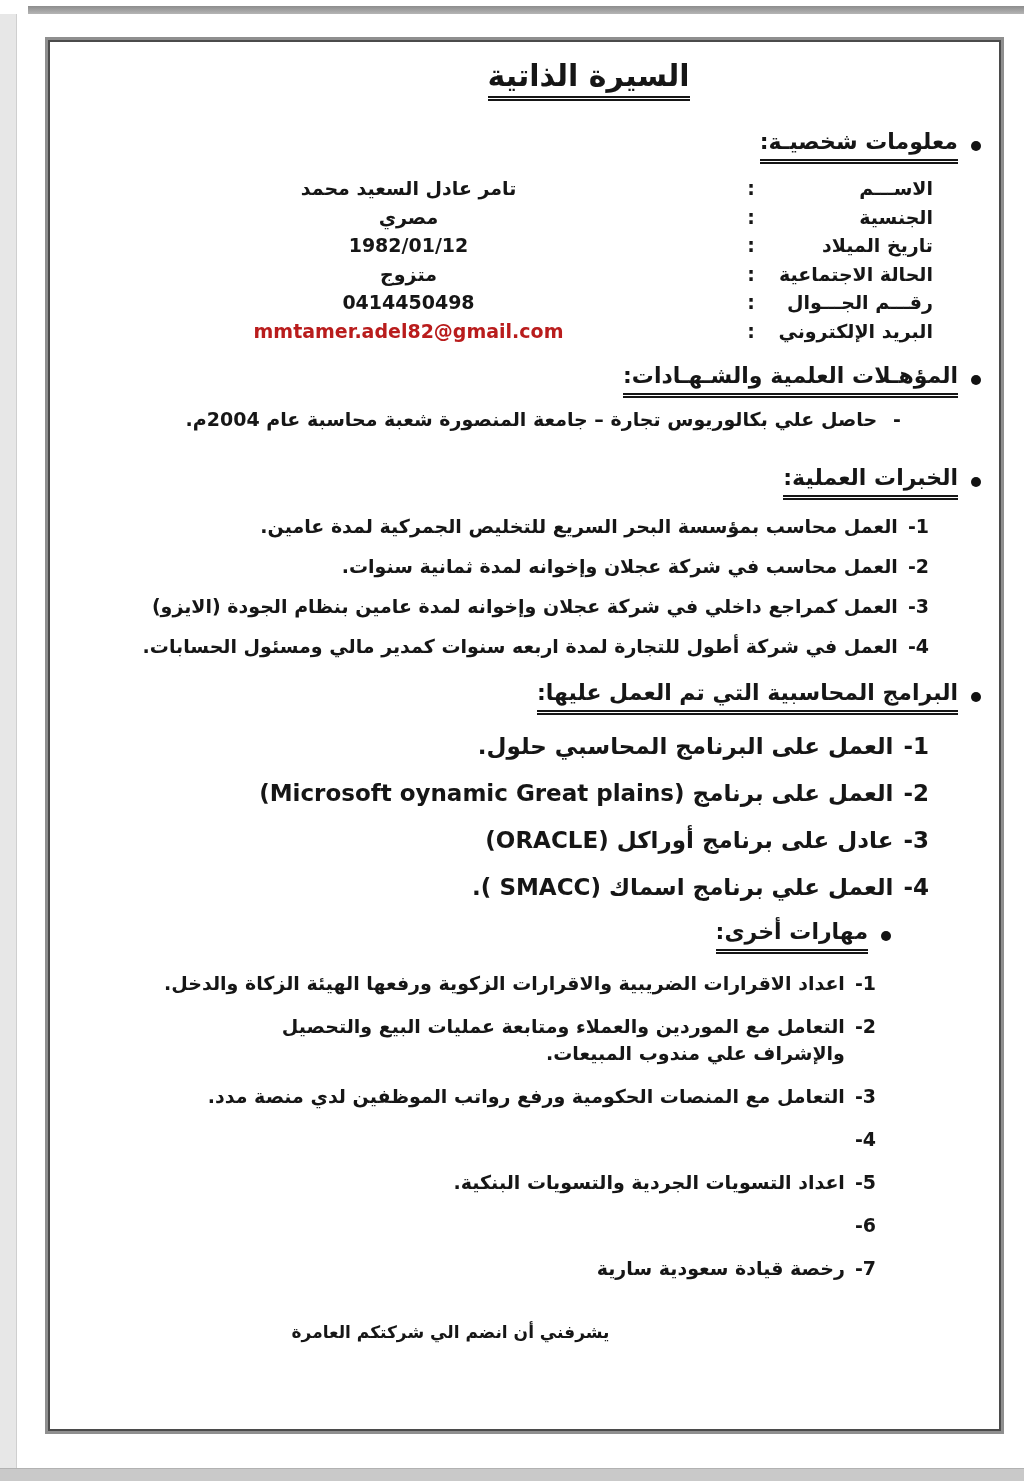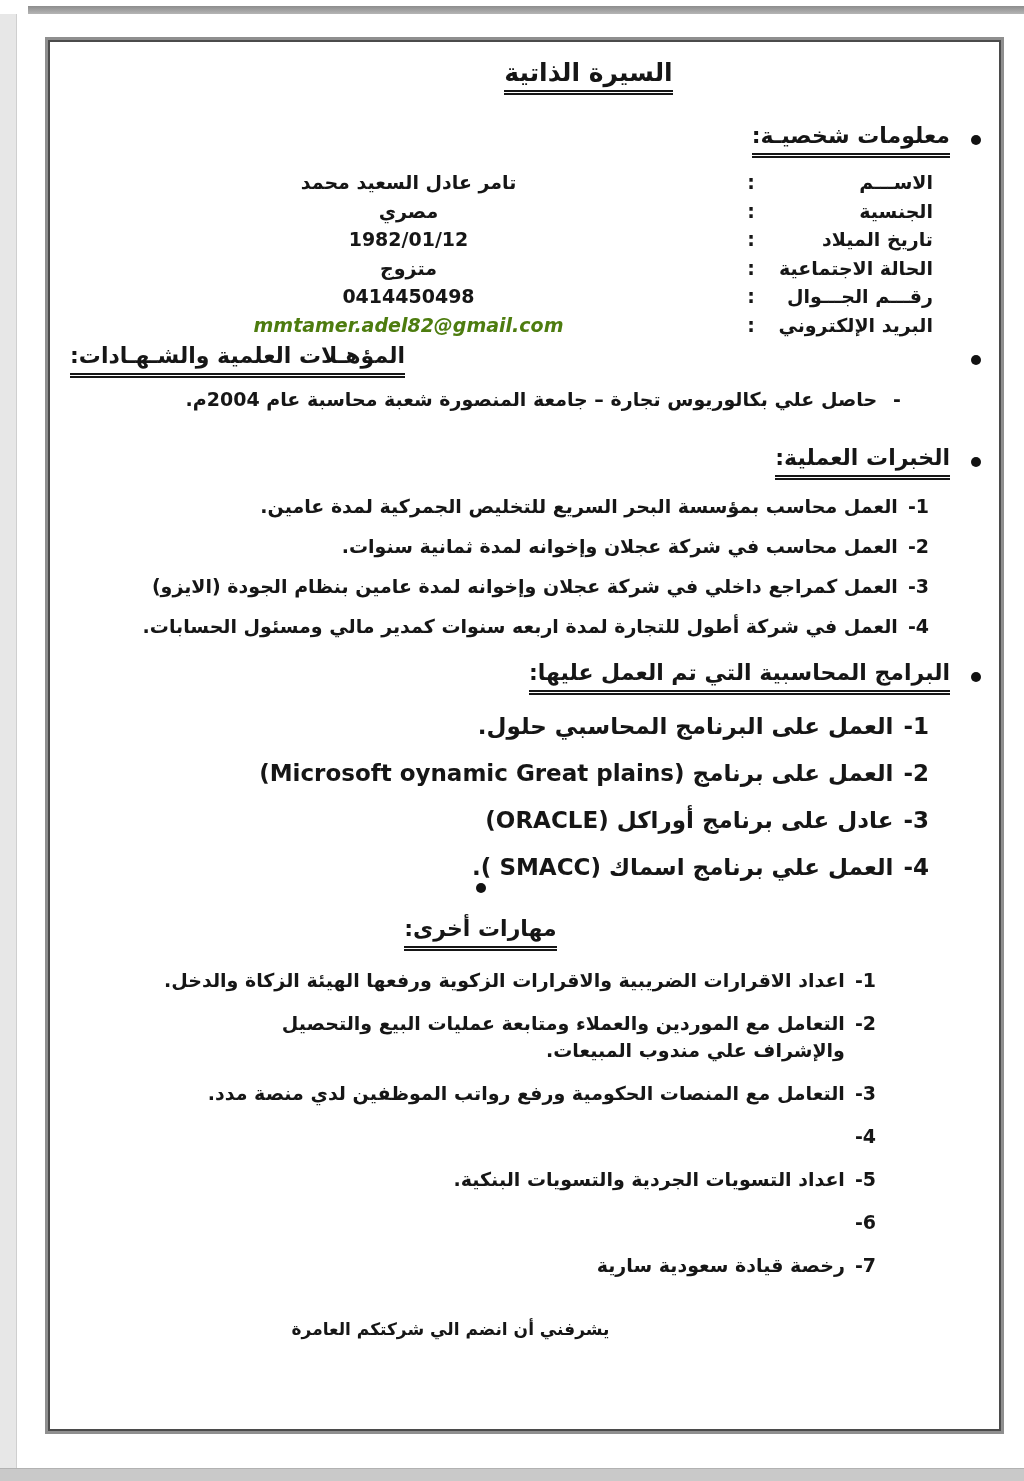--- a/index.html
+++ b/index.html
@@ -19,41 +19,41 @@
   
   .frame{
     position:absolute;left:48px;top:40px;width:953px;height:1391px;
     border:2px solid #4b4b4b;outline:3px solid #8f8f8f;
     box-sizing:border-box;
     padding:10px 18px 0 20px;
     direction:rtl;
     font-weight:bold;
   }
   .title{
-    font-size:25px;font-weight:bold;margin:6px auto 0;
+    font-size:30px;font-weight:bold;margin:6px auto 0;
     width:fit-content;position:relative;left:63px;
     border-bottom:5px double #161616;padding-bottom:3px;
   }
-  .heading{display:flex;align-items:center;gap:21px;font-size:22px;line-height:30px;}
+  .heading{display:flex;align-items:center;gap:13px;font-size:22px;line-height:30px;}
   .bullet{width:10px;height:10px;border-radius:50%;background:#121212;flex:0 0 auto;}
   .htext{border-bottom:5px double #161616;padding-bottom:2px;}
   .mt-h1{margin-top:26px;}
-  .mt-h2{margin-top:2px;justify-content:space-between;}
+  .mt-h2{margin-top:16px;}
   .mt-h3{margin-top:30px;}
   .mt-h4{margin-top:18px;}
-  .mt-h5{margin-right:90px;flex-direction:column;}
+  .mt-h5{margin-top:14px;margin-right:90px;}
   .info-grid{
     display:grid;grid-template-columns:168px 28px auto;
     margin:10px 48px 0 0;font-size:19px;line-height:28.5px;
   }
   .info-grid .label{white-space:nowrap;}
   .info-grid .colon{text-align:center;}
   .info-grid .value{text-align:center;padding-left:10px;}
   .ltr{direction:ltr;unicode-bidi:isolate;}
-  .email{color:#4d7c0f;font-style:italic;}
+  .email{color:#b91c1c;}
   .dash-item{
     display:flex;gap:16px;font-size:19px;line-height:27px;
     margin:8px 80px 0 0;
   }
   .num-item{
     display:flex;gap:10px;font-size:19px;line-height:27px;
     margin:13px 52px 0 0;
   }
   .num-item .num{flex:0 0 auto;}
   .prog-item{font-size:23px;line-height:31px;margin:16px 52px 0 0;}

